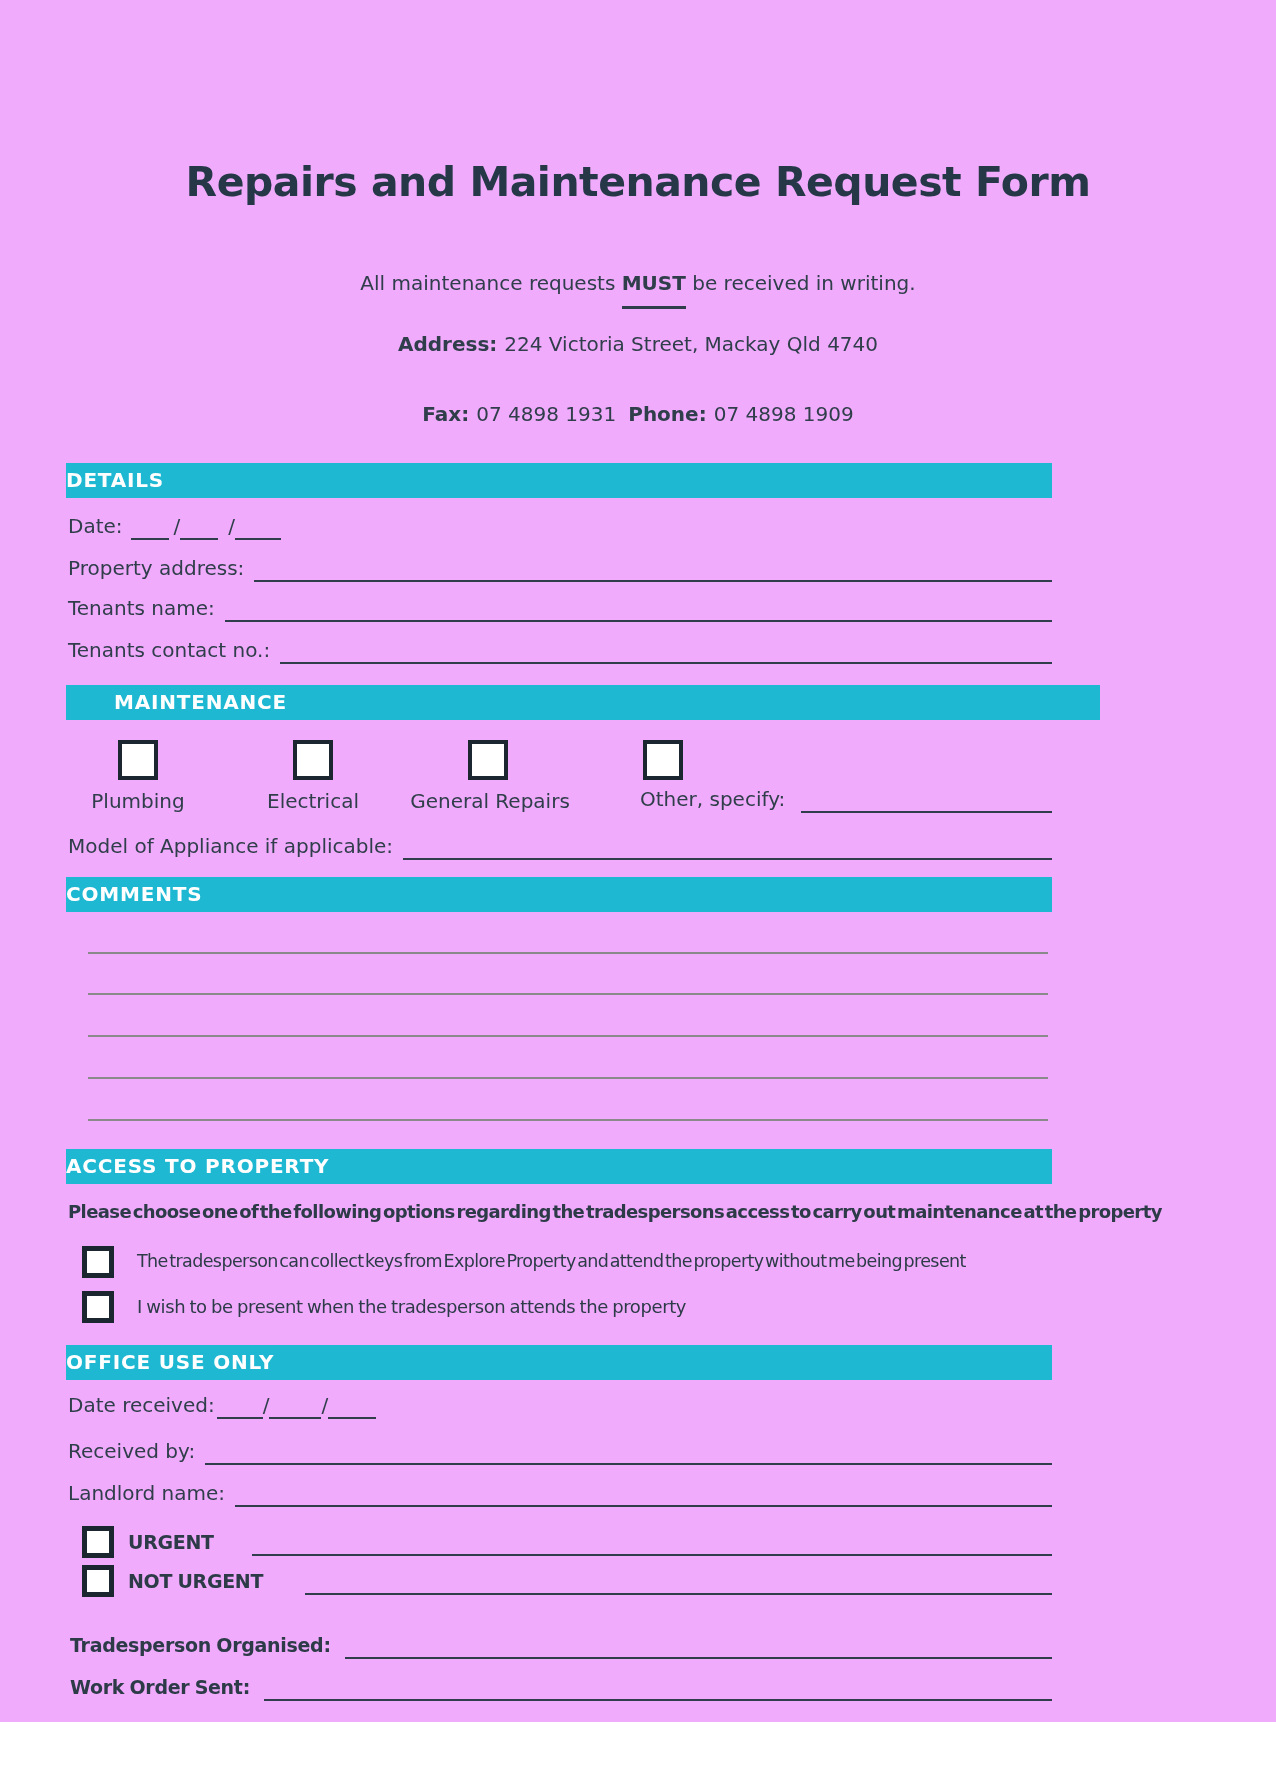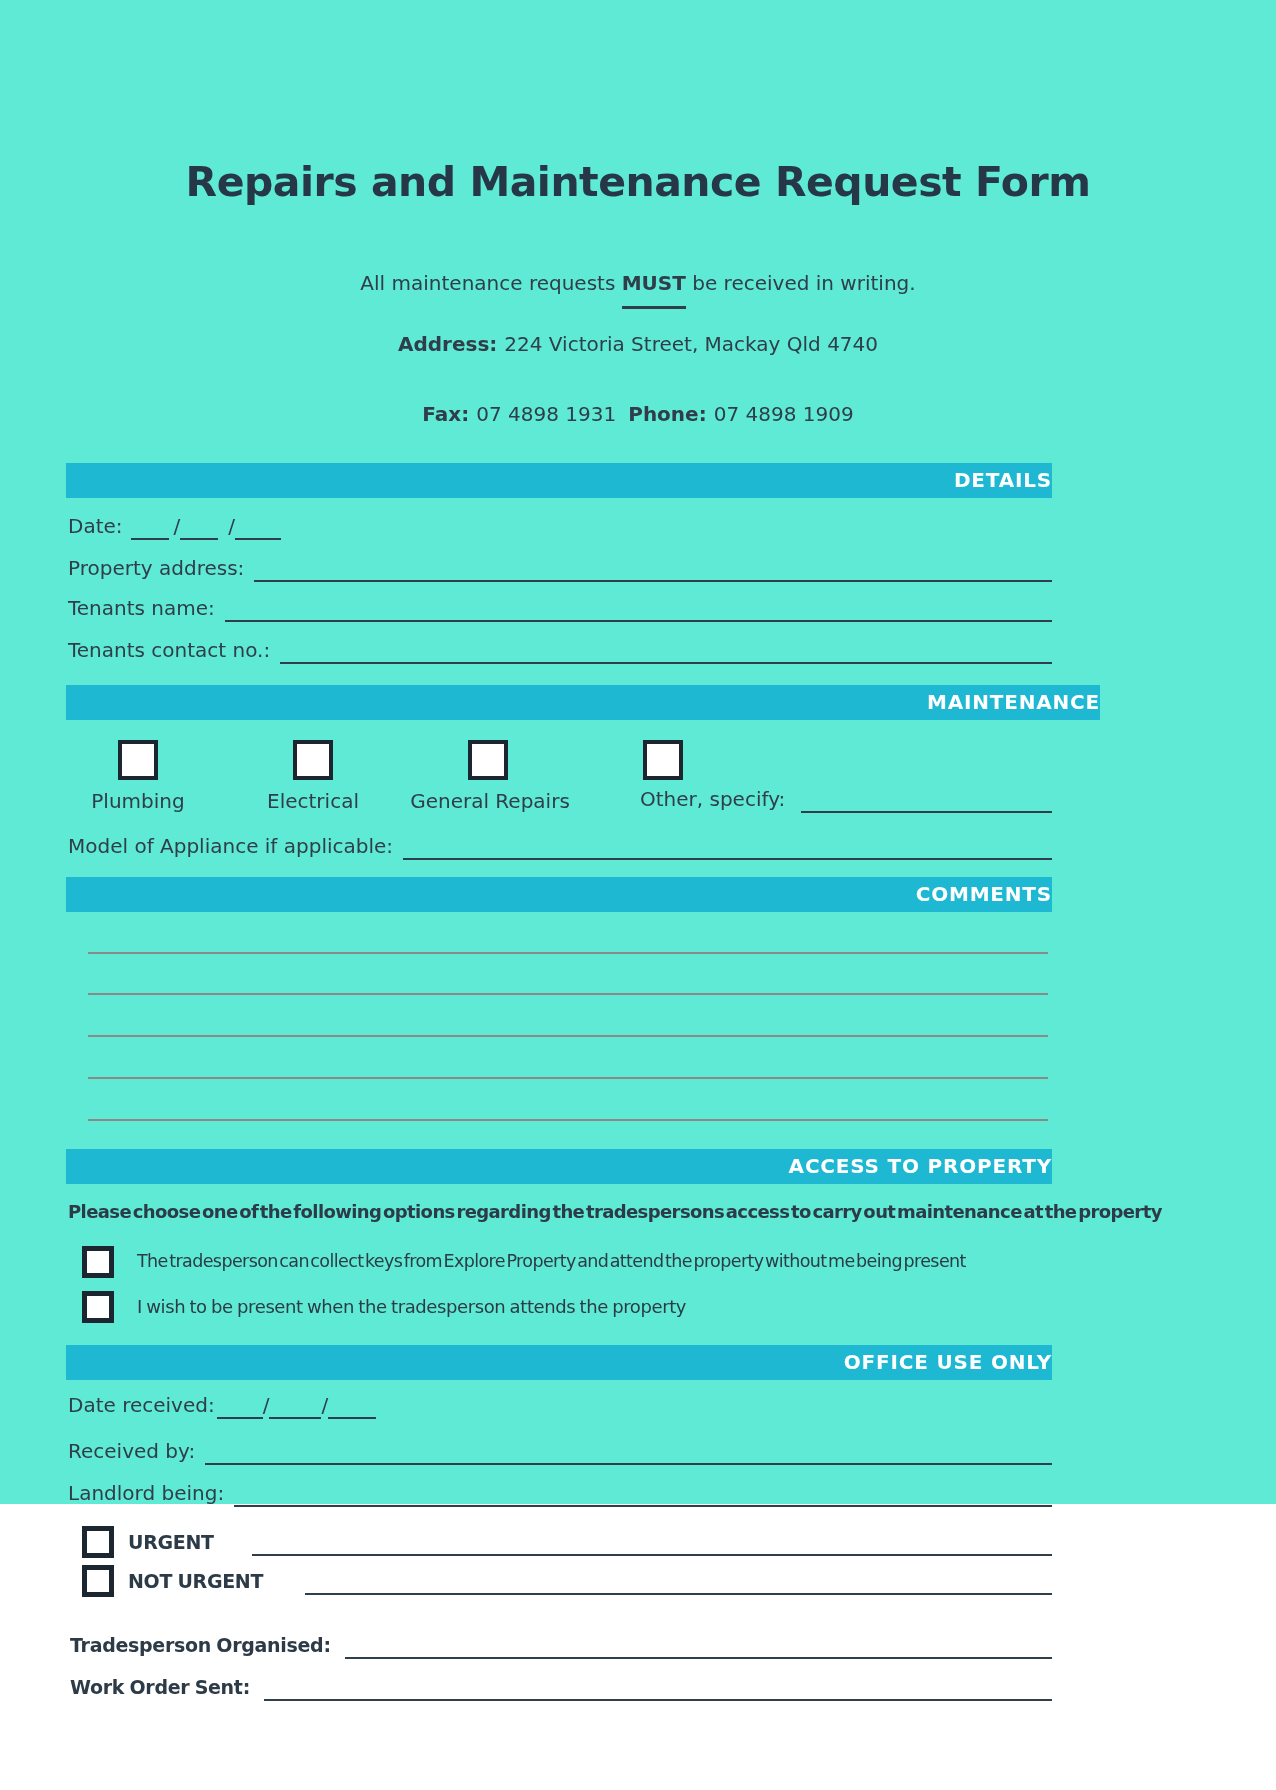--- a/index.html
+++ b/index.html
@@ -1,30 +1,30 @@
 <!DOCTYPE html>
 <html><head>
 <meta charset="utf-8">
 <style>
   html,body{margin:0;padding:0;background:#ffffff;}
   body{width:1276px;height:1790px;font-family:"DejaVu Sans","Liberation Sans",sans-serif;color:#2f3e4a;overflow:hidden;}
-  .page{position:relative;width:1276px;height:1504px;background:#5eead4;}
+  .page{position:relative;width:1276px;height:1722px;background:#f0abfc;}
 
   .title{position:absolute;top:158px;left:0;right:0;text-align:center;
          font-size:41px;font-weight:bold;color:#263848;letter-spacing:-0.5px;}
   .subtitle{position:absolute;top:271px;left:0;right:0;text-align:center;font-size:20px;}
   .must{font-weight:bold;border-bottom:3px solid #2f3e4a;padding-bottom:11px;}
 
   .contact-line{position:absolute;left:0;right:0;text-align:center;font-size:20px;}
   .contact-line b{font-weight:bold;}
   .contact-line .v{margin-left:7px;}
   .contact-line .v2{margin-left:12px;}
 
   .bar{position:absolute;left:66px;width:986px;height:35px;background:#1eb8d3;
-       color:#ffffff;font-weight:bold;font-size:20px;text-align:right;
+       color:#ffffff;font-weight:bold;font-size:20px;text-align:left;
        line-height:35px;letter-spacing:0.8px;}
 
   .row{position:absolute;display:flex;align-items:flex-end;}
   .lbl{font-size:20px;line-height:27px;white-space:nowrap;}
   .fill{flex:1;border-bottom:2px solid #2f3e4a;height:24px;margin-left:10px;}
   .seg{display:inline-block;border-bottom:2px solid #2f3e4a;height:22px;}
   .slash{font-size:20px;line-height:27px;}
 
   .cb{position:absolute;box-sizing:border-box;background:#fff;border:4px solid #1c2630;}
   .cb.m{width:40px;height:40px;}
@@ -133,21 +133,21 @@
     <span class="slash">/</span>
     <span class="seg" style="width:48px;"></span>
   </div>
 
   <div class="row" style="top:1438px;left:68px;width:984px;">
     <span class="lbl">Received by:</span>
     <span class="fill"></span>
   </div>
 
   <div class="row" style="top:1480px;left:68px;width:984px;">
-    <span class="lbl">Landlord being:</span>
+    <span class="lbl">Landlord name:</span>
     <span class="fill"></span>
   </div>
 
   <div class="cb s" style="top:1526px;left:82px;"></div>
   <div class="row" style="top:1529px;left:128px;width:924px;gap:36px;">
     <span class="blbl">URGENT</span>
     <span class="fill" style="margin-left:2px;"></span>
   </div>
 
   <div class="cb s" style="top:1565px;left:82px;"></div>

